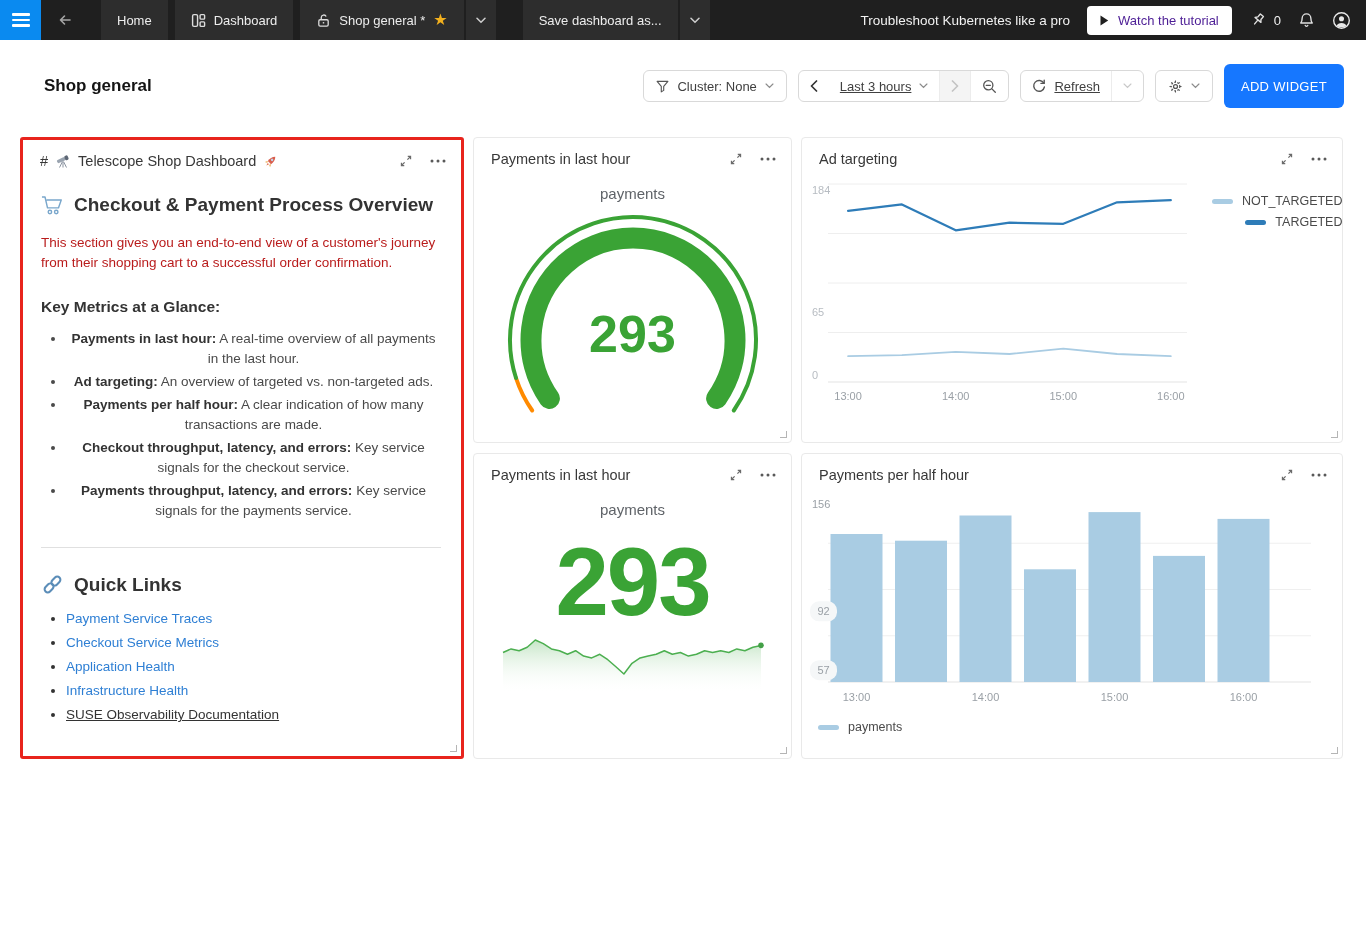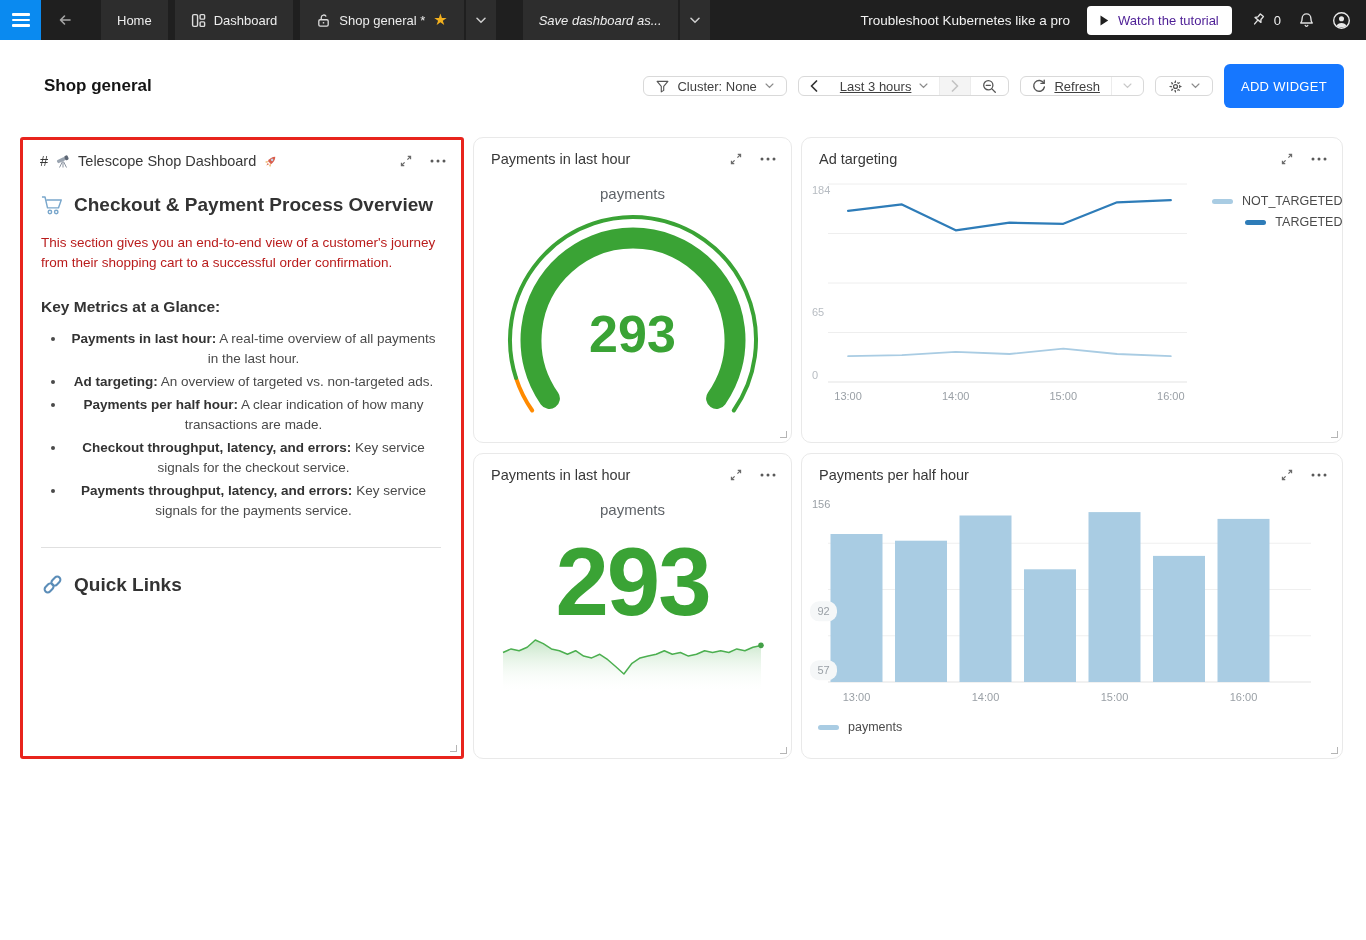--- a/index.html
+++ b/index.html
@@ -9,42 +9,42 @@
 
   
   .nav { height:40px; background:#1f1f1f; display:flex; align-items:center; }
   .burger { width:41px; height:40px; background:#0a8af0; display:flex; flex-direction:column; justify-content:center; align-items:center; gap:3px; cursor:pointer; }
   .burger div { width:18px; height:2.4px; background:#fff; border-radius:1px; }
   .nav-back { width:48px; height:40px; display:flex; align-items:center; justify-content:center; cursor:pointer; }
   .tab { height:40px; background:#2d2d2d; color:#ededed; font-size:13px; display:flex; align-items:center; gap:8px; padding:0 16px; cursor:pointer; white-space:nowrap; }
   .tab.first { margin-left:12px; }
   .tab + .tab { margin-left:7px; }
   .tab.attached { margin-left:2px; padding:0 10px; }
-  .save-group { margin-left:27px; display:flex;font-style:italic; }
+  .save-group { margin-left:27px; display:flex; }
   .nav-right { margin-left:auto; display:flex; align-items:center; gap:17px; padding-right:15px; }
   .promo { color:#f2f2f2; font-size:13.5px; }
   .watch-btn { background:#fff; color:#4c1d95; font-size:13px; height:29px; padding:0 13px; border-radius:4px; display:flex; align-items:center; gap:9px; cursor:pointer; border:none; }
   .pin-wrap { display:flex; align-items:center; gap:8px; color:#f0f0f0; font-size:13px; cursor:pointer; }
   .nav-icon-btn { display:flex; align-items:center; cursor:pointer; }
 
   
   .page-header { display:flex; align-items:center; padding:24px 22px 0 16px;margin-left:28px; }
   .page-title { font-size:17px; font-weight:bold; color:#141414; }
   .toolbar { margin-left:auto; display:flex; gap:11px; align-items:center; }
-  .btn, .group { height:20px; border:1px solid #d9d9d9; border-radius:6px; background:#fff; color:#404040; font-size:13px; }
+  .btn, .group { height:32px; border:1px solid #d9d9d9; border-radius:6px; background:#fff; color:#404040; font-size:13px; }
   .btn { display:inline-flex; align-items:center; gap:8px; padding:0 12px; cursor:pointer; }
   .group { display:inline-flex; overflow:hidden;text-decoration:underline; }
   .seg { display:flex; align-items:center; gap:8px; padding:0 11px; cursor:pointer; }
   .seg.div-l { border-left:1px solid #ececec; }
   .seg.disabled { background:#f4f4f4; color:#c3c3c3; cursor:default; }
   .add-widget { background:#1677ff; color:#fff; border:none; height:44px; padding:0 17px; border-radius:6px; font-size:13px; letter-spacing:.3px; cursor:pointer; }
 
   
   .content { display:grid; grid-template-columns:444px 319px 542px; grid-template-rows:306px 306px; gap:10px 9px; margin:29px 0 0 20px; }
-  .widget { background:#fff; border:1px solid #e9e9e9; border-radius:10px; position:relative; }
+  .widget { background:#fff; border:1px solid #e9e9e9; border-radius:4px; position:relative; }
   .widget.md { grid-row:1/3; border:3px solid #e8241d; border-radius:3px; }
   .whead { display:flex; align-items:center; padding:13px 15px 0 17px; }
   .wtitle { font-size:14.5px; color:#383838; display:flex; align-items:center; gap:7px; white-space:nowrap; }
   .whead-icons { margin-left:auto; display:flex; gap:17px; align-items:center; }
   .hicon { cursor:pointer; display:flex; }
   .resize { position:absolute; right:4px; bottom:4px; width:7px; height:7px; border-right:1.6px solid #b5b5b5; border-bottom:1.6px solid #b5b5b5; cursor:nwse-resize; }
 
   
   .md-body { padding:0 20px 0 18px; }
   .md-h1 { font-size:19px; font-weight:bold; color:#333; margin-top:25px; display:flex; align-items:center; gap:10px; }
@@ -319,20 +319,27 @@
         <span class="hicon">
           <svg width="23" height="23" viewBox="0 0 22 22" fill="none" stroke="#5b8db8" stroke-width="2">
               <g transform="rotate(-45 11 11)">
                 <rect x="1.6" y="8" width="9.6" height="6" rx="3"></rect>
                 <rect x="10.8" y="8" width="9.6" height="6" rx="3"></rect>
               </g>
             </svg>
         </span>
         <span>Quick Links</span>
       </div>
+      <ul class="links-ul">
+        <li><a>Payment Service Traces</a></li>
+        <li><a>Checkout Service Metrics</a></li>
+        <li><a>Application Health</a></li>
+        <li><a>Infrastructure Health</a></li>
+        <li><a class="plain">SUSE Observability Documentation</a></li>
+      </ul>
     </div>
     <div class="resize"></div>
   </div>
 
   <div class="widget">
     <div class="whead">
       <div class="wtitle">Payments in last hour</div>
       <div class="whead-icons">
         <span class="hicon">
           <svg width="14" height="14" viewBox="0 0 16 16" fill="none" stroke="#6b6b6b" stroke-width="1.4">

